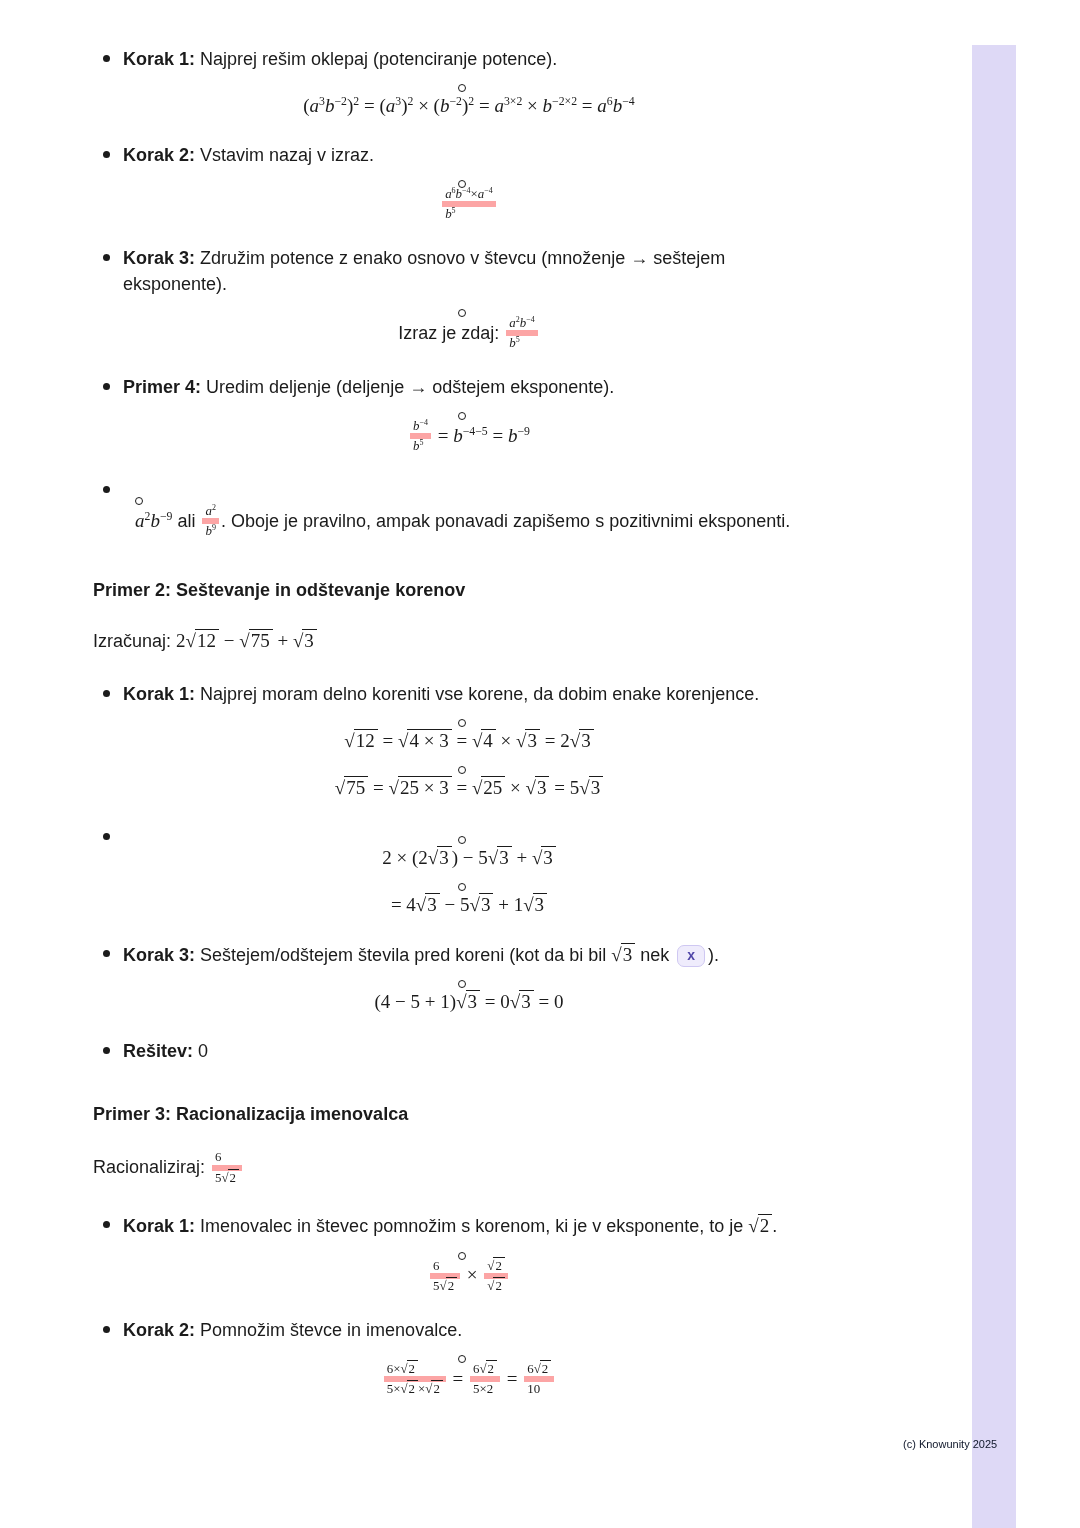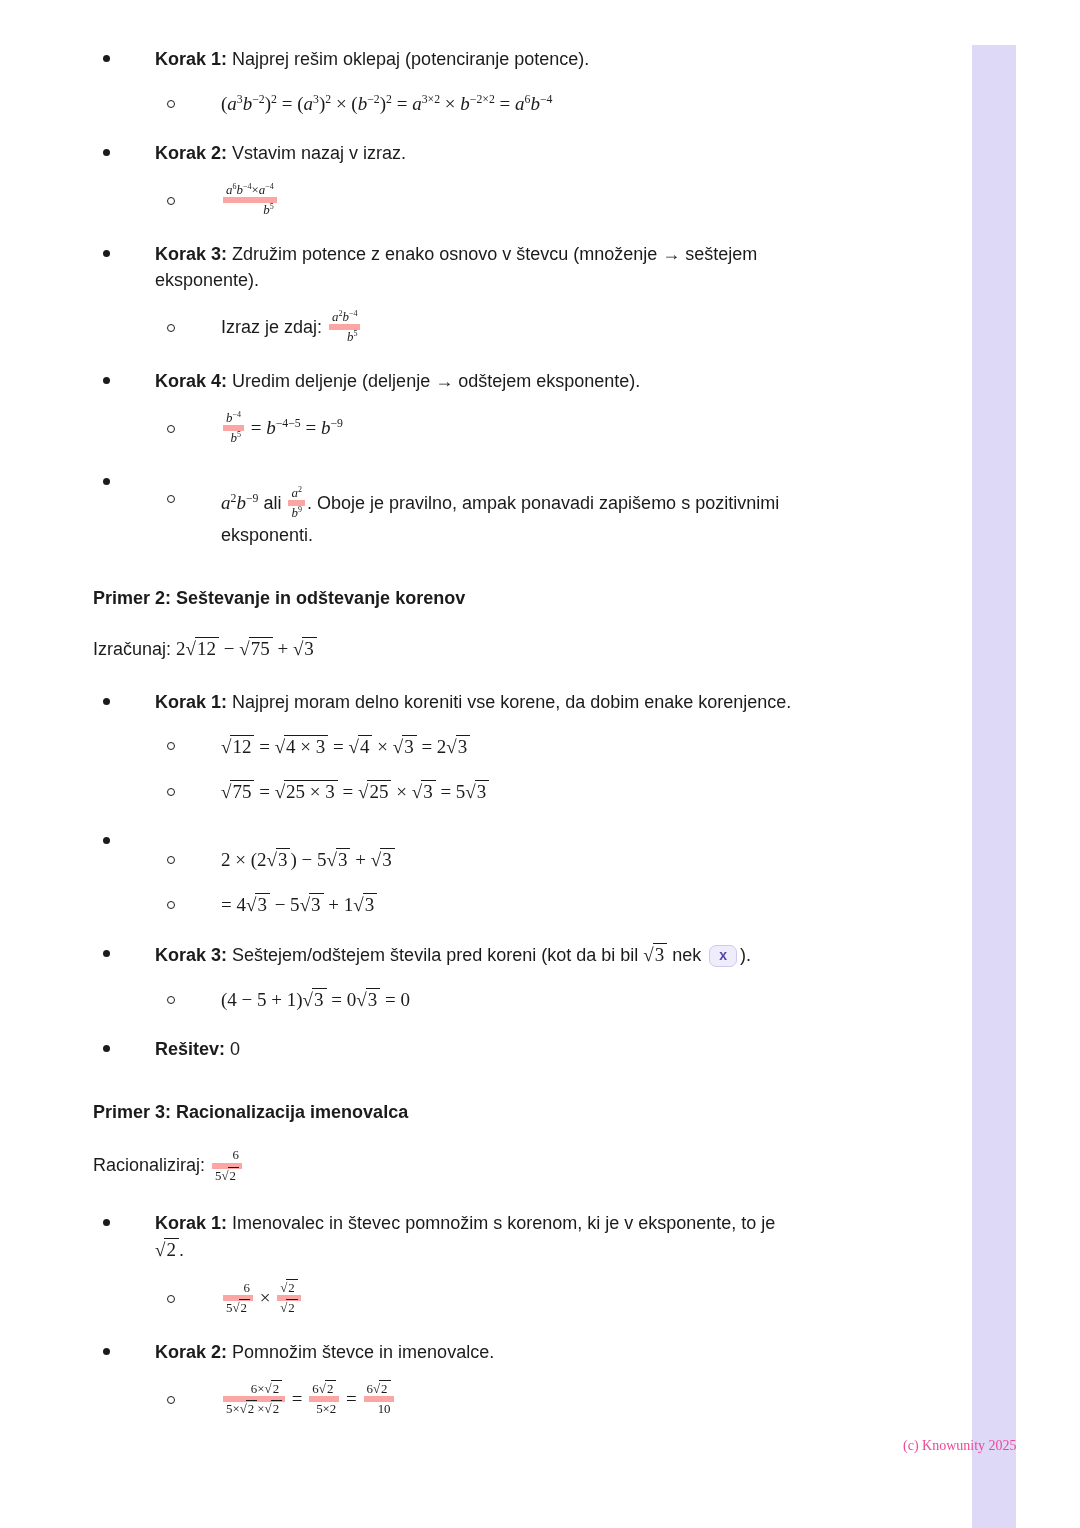--- a/index.html
+++ b/index.html
@@ -23,56 +23,56 @@
   .content {
     position:absolute;
     top:46px; left:93px;
     width:710px;
     z-index:1;
   }
   .line { line-height:1.45; }
   b { font-weight:700; }
   .h { font-size:18px; font-weight:700; margin:38px 0 24px; line-height:1.4; }
   .intro { margin-bottom:26px; }
-  .li { display:flex;gap:32px; }
+  .li { display:flex; }
   .l1 { margin-bottom:22px; padding-left:10px; }
   .l1 > .marker {
     width:7px; height:7px; border-radius:50%;
     background:#1b1b1b; flex:none; margin:9px 13px 0 0;
   }
-  .l2 { margin-top:18px; margin-left:12px; align-items:center; }
+  .l2 { margin-top:12px; margin-left:12px; align-items:center;flex-direction:column; }
   .l2 > .marker {
     width:8px; height:8px; border-radius:50%;
     border:1.5px solid #1b1b1b; background:#fff;
     flex:none; margin:0 14px 0 0;
   }
   .l2.top { align-items:flex-start; }
   .l2.top > .marker { margin-top:8px; }
   .lbody { flex:1; min-width:0; line-height:1.45; }
   .math { font-family:"Liberation Serif","DejaVu Serif",serif; font-size:19px; }
   .math i { font-style:italic; }
   .math sup { font-size:0.62em; vertical-align:super; line-height:0; }
   .frac {
-    display:inline-block; vertical-align:middle; text-align:right;
+    display:inline-block; vertical-align:middle; text-align:left;
     font-size:0.68em; line-height:1.12; margin:0 2px; transform:translateY(-1px);
   }
   .frac .fnum, .frac .fden { display:block; padding:0 3px; }
   .frac .fden { border-top:6px solid #fca5a5; }
   .sqrt { white-space:nowrap; }
   .sqrt .srad { font-style:normal; }
   .sqrt .sbar { border-top:1.4px solid #1b1b1b; padding:0 3px 0 2px; margin-left:-1px; }
   .chip {
     display:inline-block; margin:0 3px; padding:1px 9px 2px;
     border-radius:7px; border:1px solid #cfc8f2; background:#efecfc;
     color:#5046a8; font-weight:700; font-size:14px; line-height:1.25;
     vertical-align:1px;
   }
   .footer {
     position:absolute; top:1438px; left:903px;
-    font-size:14px; color:#ec4899; z-index:2;font-family:Liberation Serif, serif;
+    font-size:11px; color:#0f172a; z-index:2;
   }
 </style>
 </head>
 <body>
 
 <div class="stripe"></div>
 
 <main class="content">
 
   <div class="li l1">
@@ -104,21 +104,21 @@
       <div class="li l2">
         <span class="marker"></span>
         <div class="lbody"><span>Izraz je zdaj:</span> <span class="math"><span class="frac"><span class="fnum"><i>a</i><sup>2</sup><i>b</i><sup>−4</sup></span><span class="fden"><i>b</i><sup>5</sup></span></span></span></div>
       </div>
     </div>
   </div>
 
   <div class="li l1">
     <span class="marker"></span>
     <div class="lbody">
-      <p class="line"><b>Korak 4:</b> <span>Uredim deljenje (deljenje → odštejem eksponente).</span></p>
+      <p class="line"><b>Primer 4:</b> <span>Uredim deljenje (deljenje → odštejem eksponente).</span></p>
       <div class="li l2">
         <span class="marker"></span>
         <div class="lbody"><span class="math"><span class="frac"><span class="fnum"><i>b</i><sup>−4</sup></span><span class="fden"><i>b</i><sup>5</sup></span></span> = <i>b</i><sup>−4−5</sup> = <i>b</i><sup>−9</sup></span></div>
       </div>
     </div>
   </div>
 
   <div class="li l1">
     <span class="marker"></span>
     <div class="lbody">

